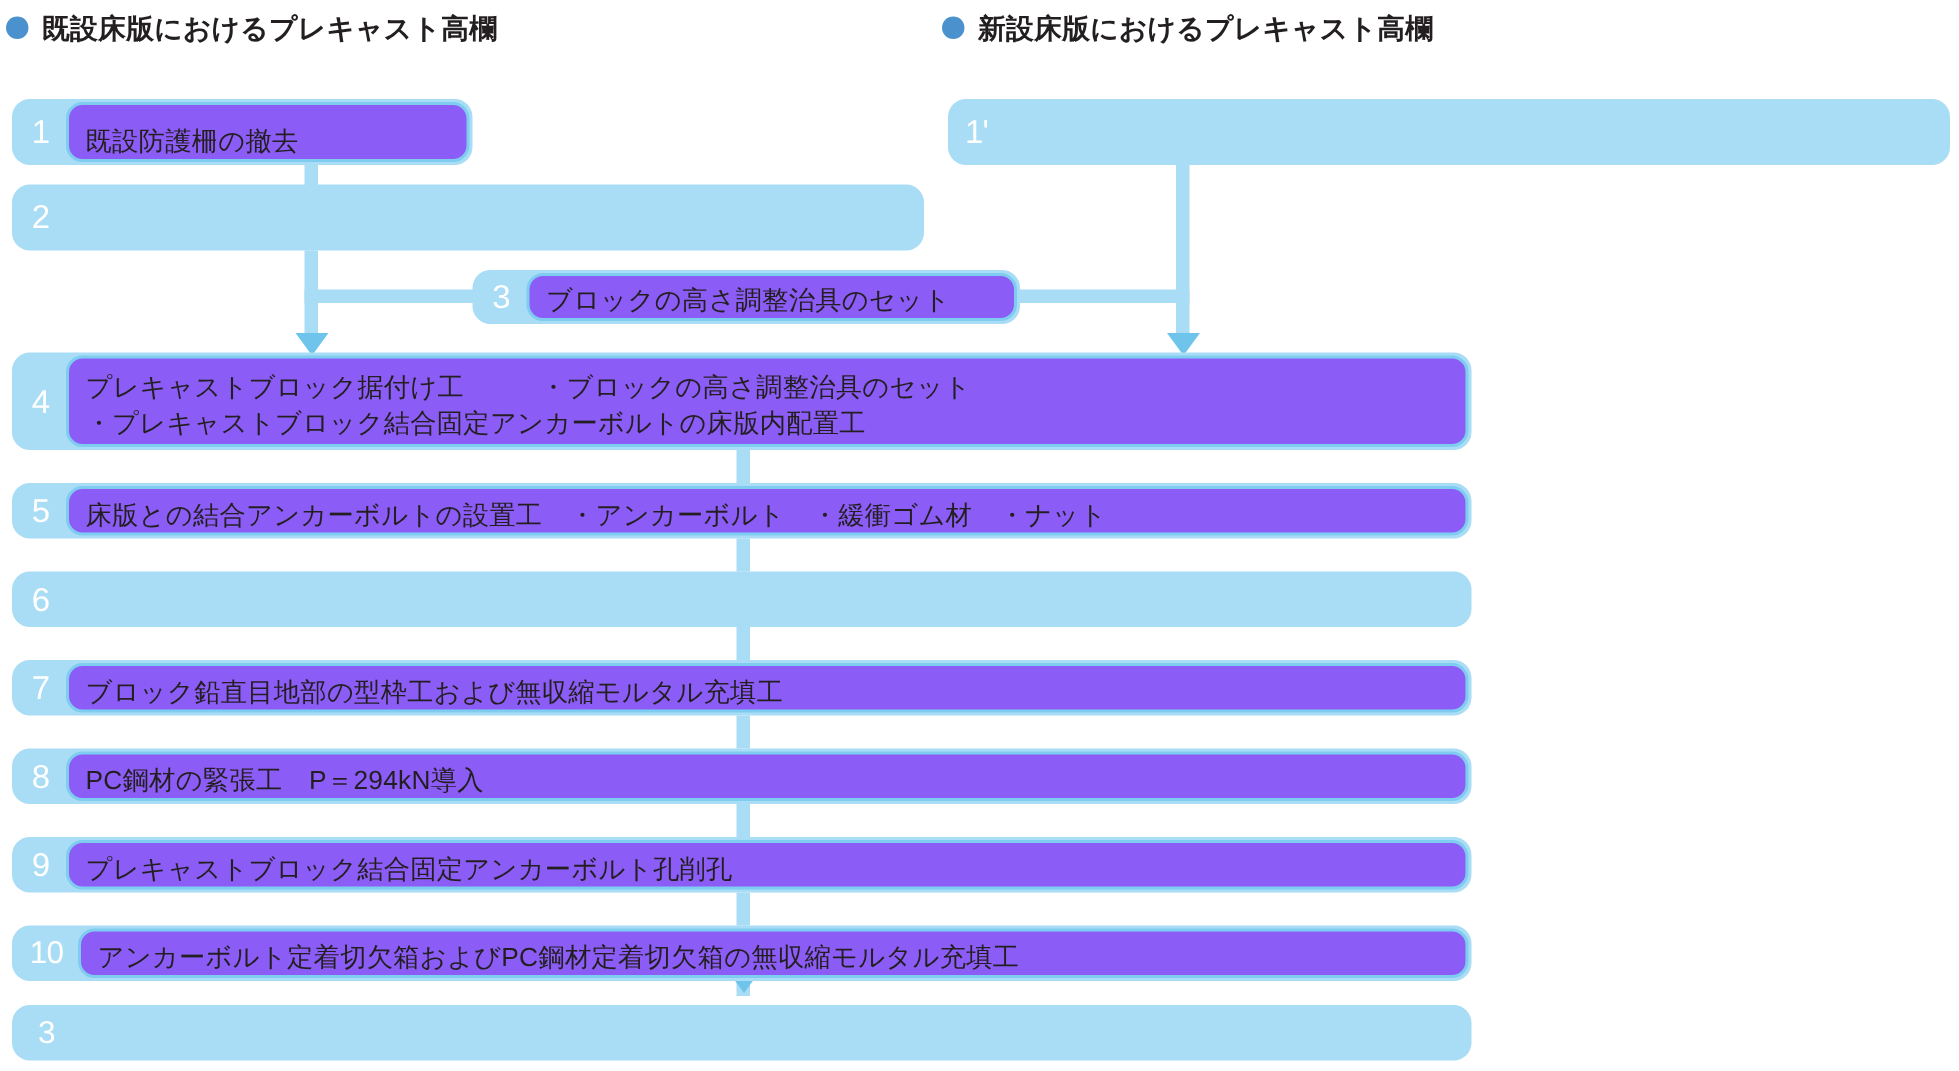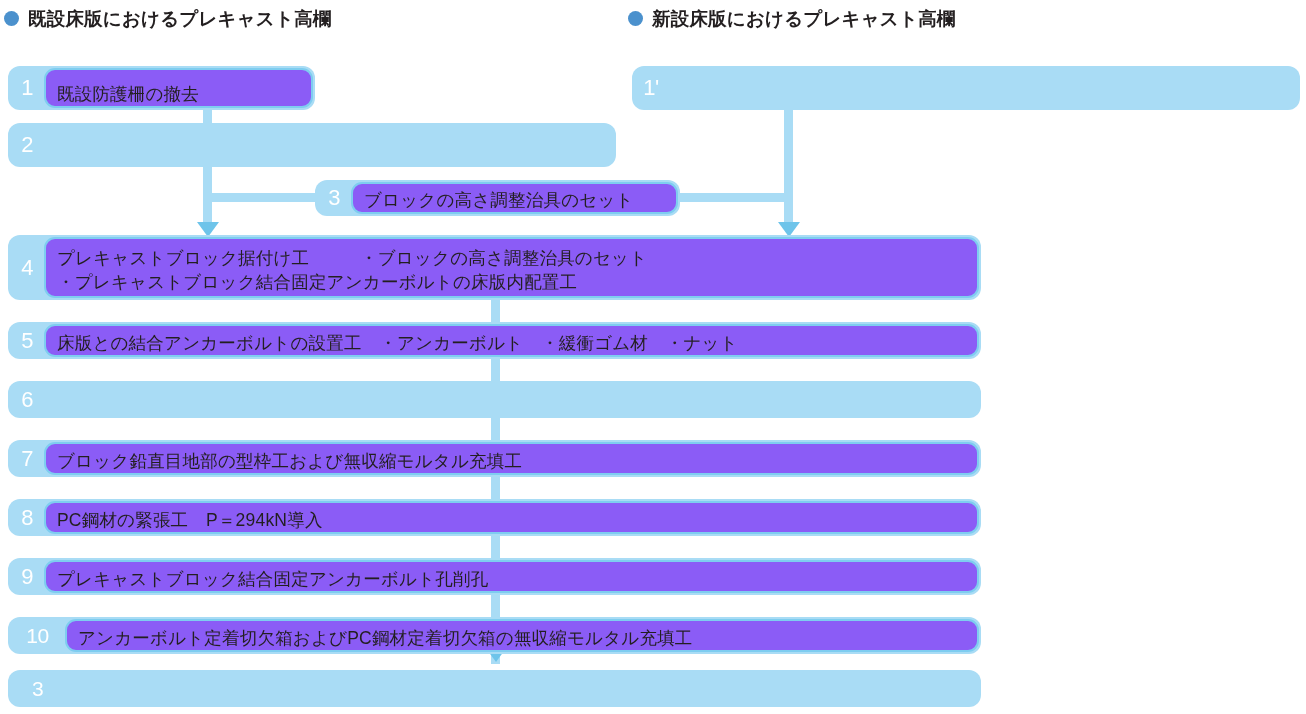--- a/index.html
+++ b/index.html
@@ -75,21 +75,21 @@
     align-items: center;
     justify-content: center;
     color: #ffffff;
     font-size: 22px;
     font-weight: 400;
     letter-spacing: -0.5px;
     line-height: 1;
     padding-left: 2px;
     box-sizing: border-box;
   }
-  .step.wide-num .num { width: 57px; font-size: 21px; }
+  .step.wide-num .num { width: 44px; font-size: 21px; }
   .step .body {
     flex: 1 1 auto;
     background: #8b5cf6;
     border: 2px solid #7ecdf0;
     border-radius: 11px;
     display: flex;
     flex-direction: column;
     justify-content: flex-end;
     padding: 0 14px 0 11px;
     box-sizing: border-box;

